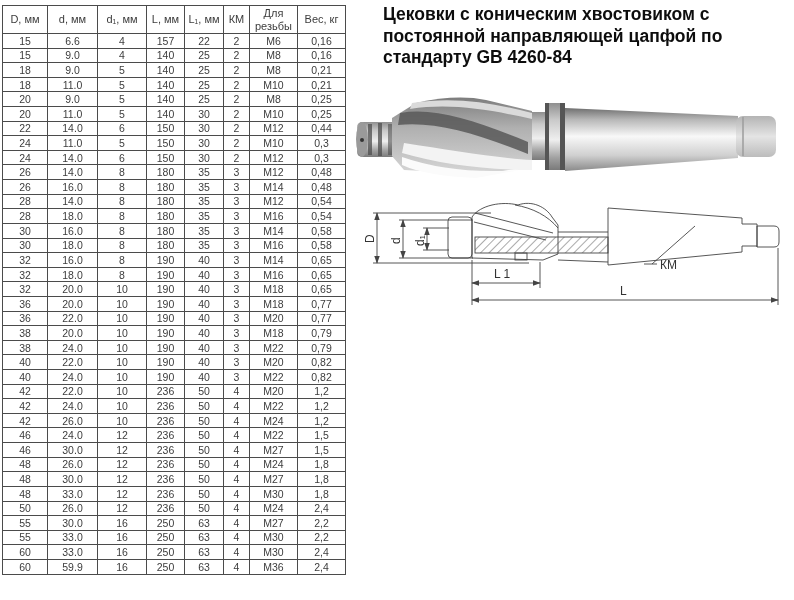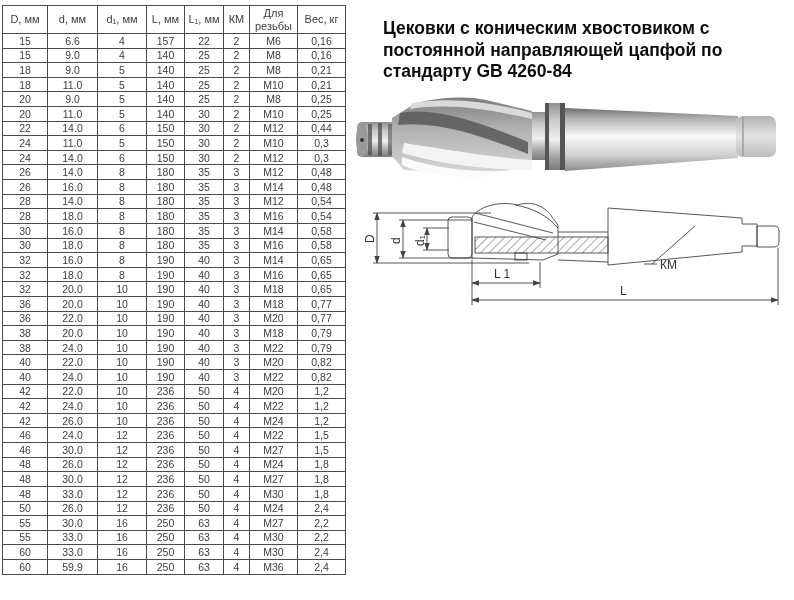--- a/index.html
+++ b/index.html
@@ -8,21 +8,21 @@
   
   .spec-table{position:absolute;left:2px;top:5px;width:343px;height:570px;
               border-collapse:collapse;table-layout:fixed;font-size:10.5px;color:#3c3c3c;}
   .spec-table th,.spec-table td{border:1px solid #4b4b4b;text-align:center;vertical-align:middle;
               padding:0;line-height:1.15;overflow:hidden;white-space:nowrap;}
   .spec-table thead th{height:27px;font-weight:normal;font-size:11px;white-space:normal;}
   .spec-table col.c1{width:45px}.spec-table col.c2{width:50px}.spec-table col.c3{width:49px}
   .spec-table col.c4{width:38px}.spec-table col.c5{width:39px}.spec-table col.c6{width:26px}
   .spec-table col.c7{width:48px}.spec-table col.c8{width:48px}
   
-  .page-title{position:absolute;left:383px;top:18px;width:404px;
+  .page-title{position:absolute;left:383px;top:4px;width:404px;
               font-size:17.5px;line-height:21.5px;font-weight:bold;color:#0d0d0d;}
   .photo-wrap{position:absolute;left:354px;top:86px;width:440px;height:110px;}
   .drawing-wrap{position:absolute;left:365px;top:198px;width:425px;height:118px;}
   svg{display:block}
   .dim-text{font-size:12px;fill:#333;font-family:"Liberation Sans","DejaVu Sans",sans-serif;}
 </style>
 </head>
 <body>
 
 <div class="canvas">

